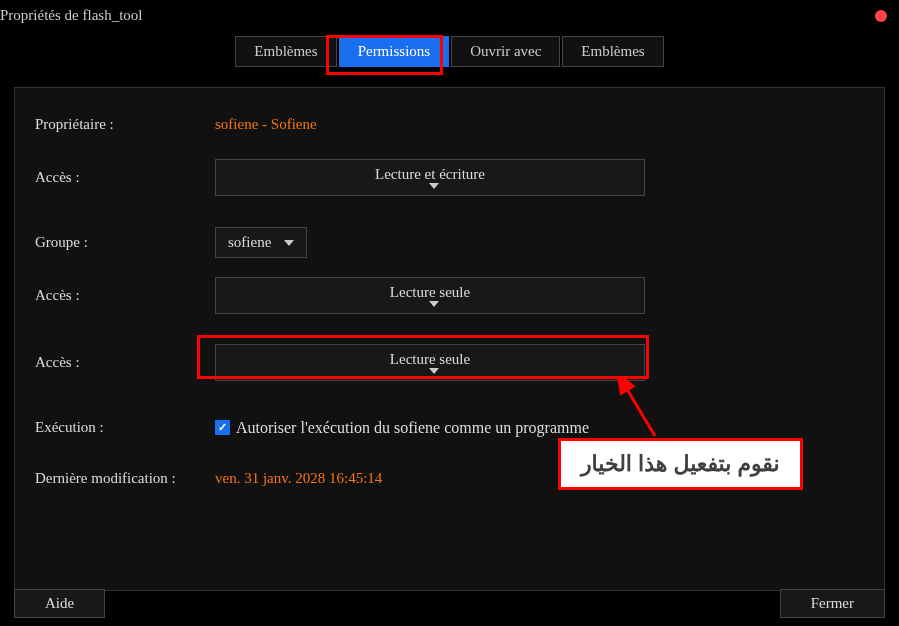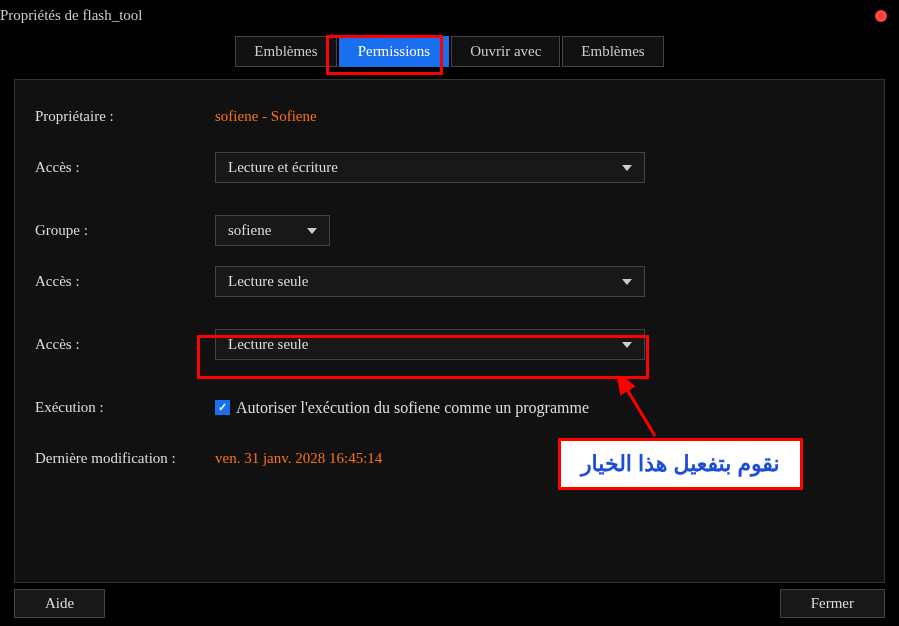--- a/index.html
+++ b/index.html
@@ -56,33 +56,33 @@
     }
     .highlight-exec {
       position: absolute;
       border: 3px solid #ff0000;
       pointer-events: none;
     }
     .annotation {
       position: absolute;
       border: 3px solid #ff0000;
       background: #fff;
-      color: #1d4ed8;
+      color: #404040;
       padding: 10px 20px;
       font-family: Arial, sans-serif;
       font-size: 22px;
       font-weight: bold;
       direction: rtl;
     }
     .arrow-svg {
       position: absolute;
       pointer-events: none;
     }
     .content-panel {
-      margin: 12px 14px 0 14px;
+      margin: 20px 14px 0 14px;
       border: 1px solid #333;
       background: #111;
       padding: 20px;
       height: 504px;
     }
     .form-row {
       display: flex;
       align-items: center;
       margin-bottom: 18px;
       min-height: 33px;
@@ -100,22 +100,22 @@
       display: flex;
       align-items: center;
       justify-content: space-between;
       border: 1px solid #444;
       background: #181818;
       padding: 6px 12px;
       font-size: 15px;
       color: #ddd;
       cursor: pointer;
     }
-    .dropdown-wide { width: 430px; }
-    .dropdown-small { width: 115px; }
+    .dropdown-wide { width: 430px; flex-direction: column; }
+    .dropdown-small { width: 92px; }
     .chevron {
       width: 0; height: 0;
       border-left: 5px solid transparent;
       border-right: 5px solid transparent;
       border-top: 6px solid #ccc;
       margin-left: 8px;
     }
     .checkbox-row {
       display: flex;
       align-items: center;

